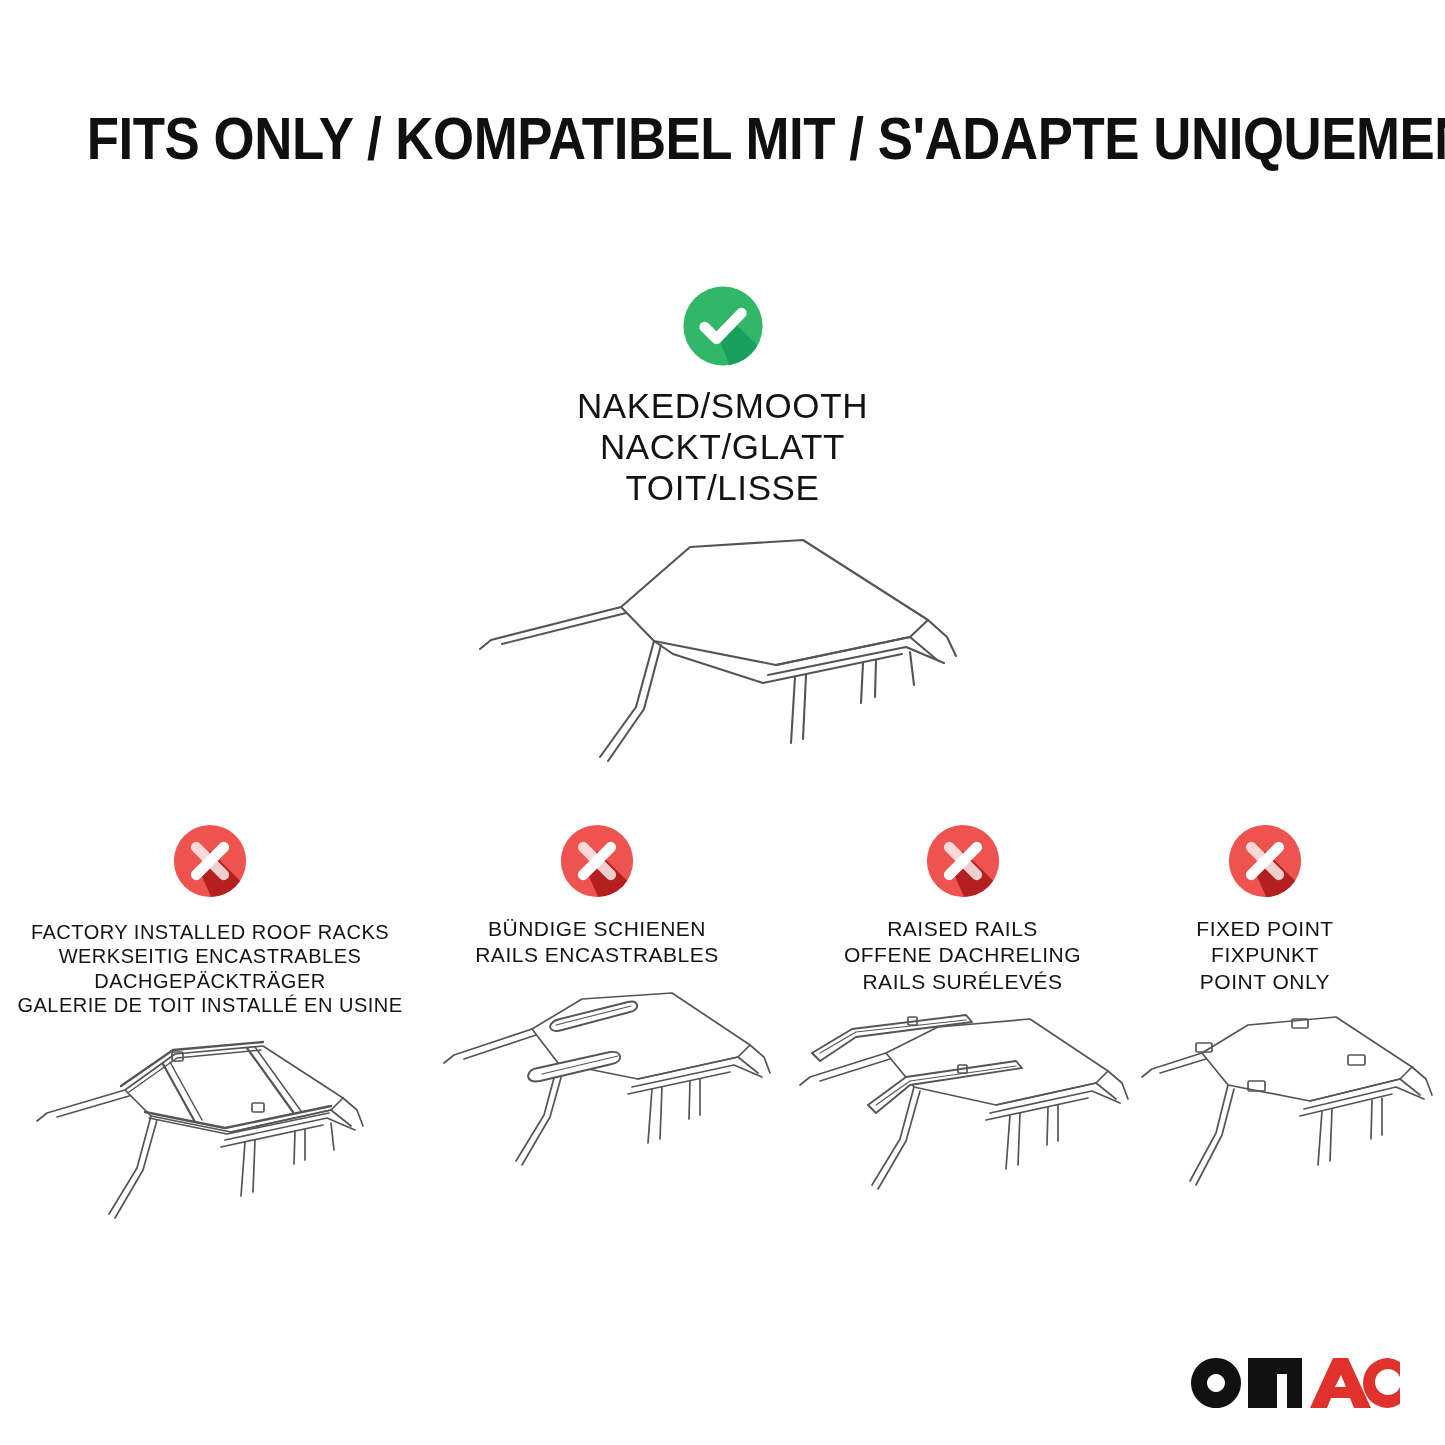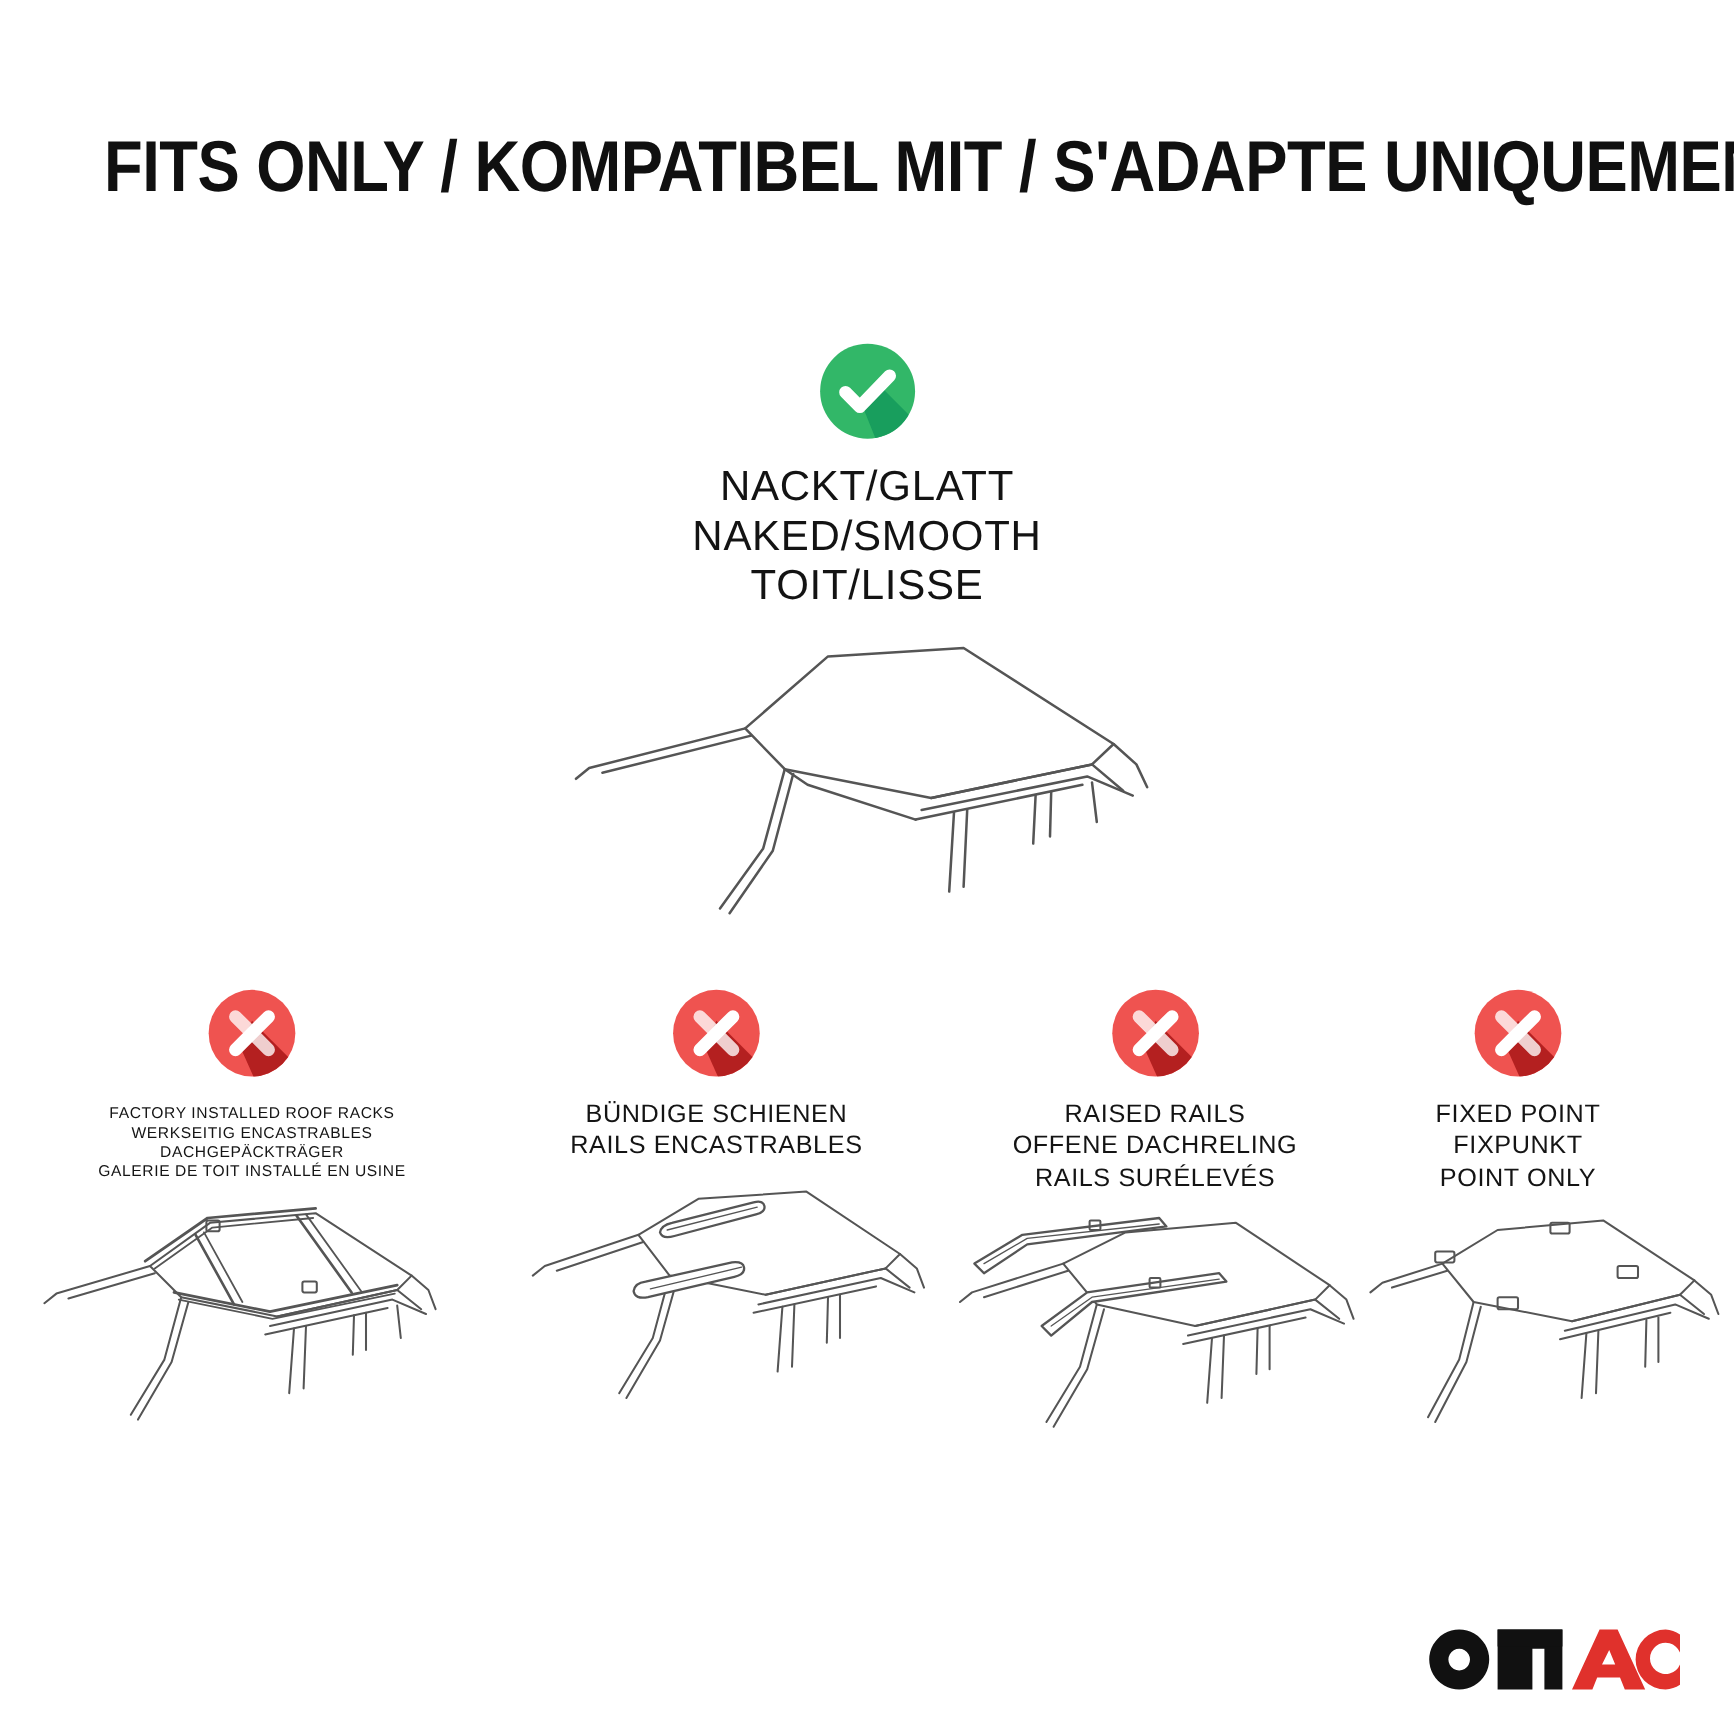--- a/index.html
+++ b/index.html
@@ -79,21 +79,21 @@
   }
   .col-caption {
     margin-top: 12px;
     font-size: 21px;
     line-height: 1.26;
     letter-spacing: 0.5px;
     color: #141414;
     font-weight: 400;
   }
   .col-caption.tight {
-    font-size: 13px;
+    font-size: 20px;
     line-height: 1.22;
     margin-top: 16px;
   }
   .col-art {
     margin-top: 10px;
   }
 
   #col0 { left: 10px;   width: 400px; }
   #col1 { left: 432px;  width: 330px; }
   #col2 { left: 790px;  width: 345px; }
@@ -129,22 +129,22 @@
         </defs>
         <circle cx="50" cy="50" r="43" fill="#32b768"></circle>
         <g clip-path="url(#okclip)">
           <polygon points="44,60 60,44 100,84 100,100 60,100" fill="#169b5c" opacity="0.92"></polygon>
         </g>
         <path d="M30 51 L43 64 L70 36" fill="none" stroke="#ffffff" stroke-width="11.5" stroke-linecap="round" stroke-linejoin="round"></path>
       </svg>
     </div>
 
     <div class="hero-caption">
+      <div>NAKED/SMOOTH</div>
       <div>NACKT/GLATT</div>
-      <div>NAKED/SMOOTH</div>
       <div>TOIT/LISSE</div>
     </div>
 
     <div class="hero-art">
       <svg class="art-svg" width="530" height="240" viewBox="0 0 530 240" aria-hidden="true">
         <g fill="none" stroke="#555555" stroke-width="2.1" stroke-linejoin="round" stroke-linecap="round">
 
           <path d="M163 82 L232 22 L345 15 L470 95 L452 112 L318 140 L196 116 Z" fill="#ffffff"></path>
 
           <path d="M163 82 L33 115 L22 124"></path>

